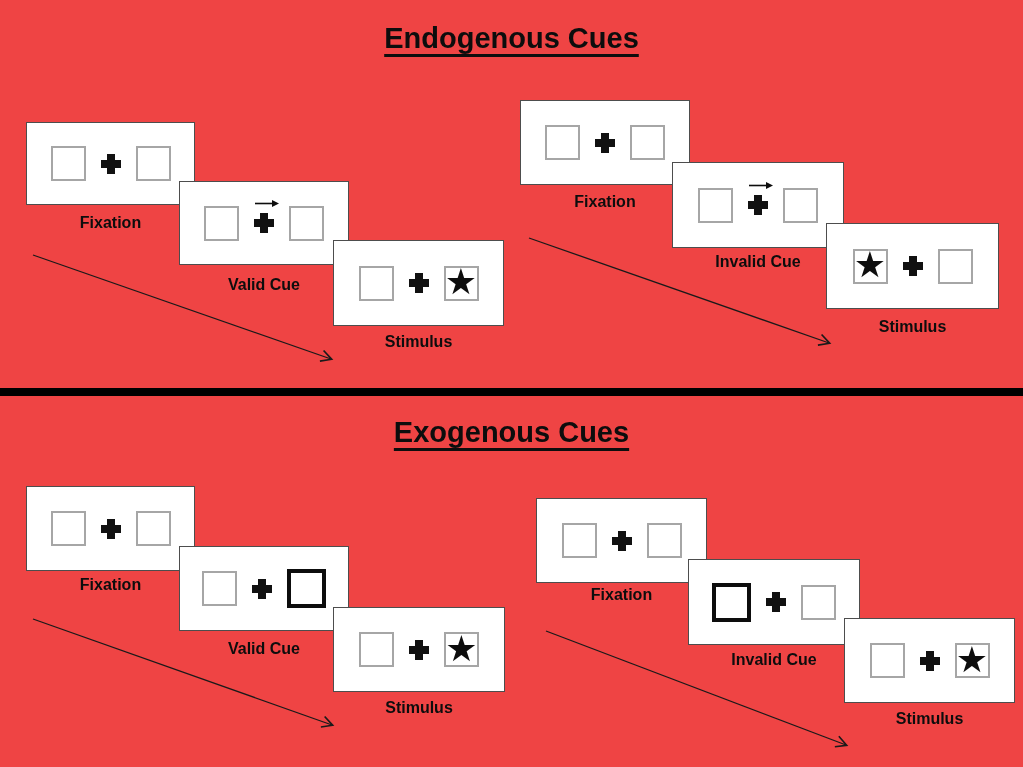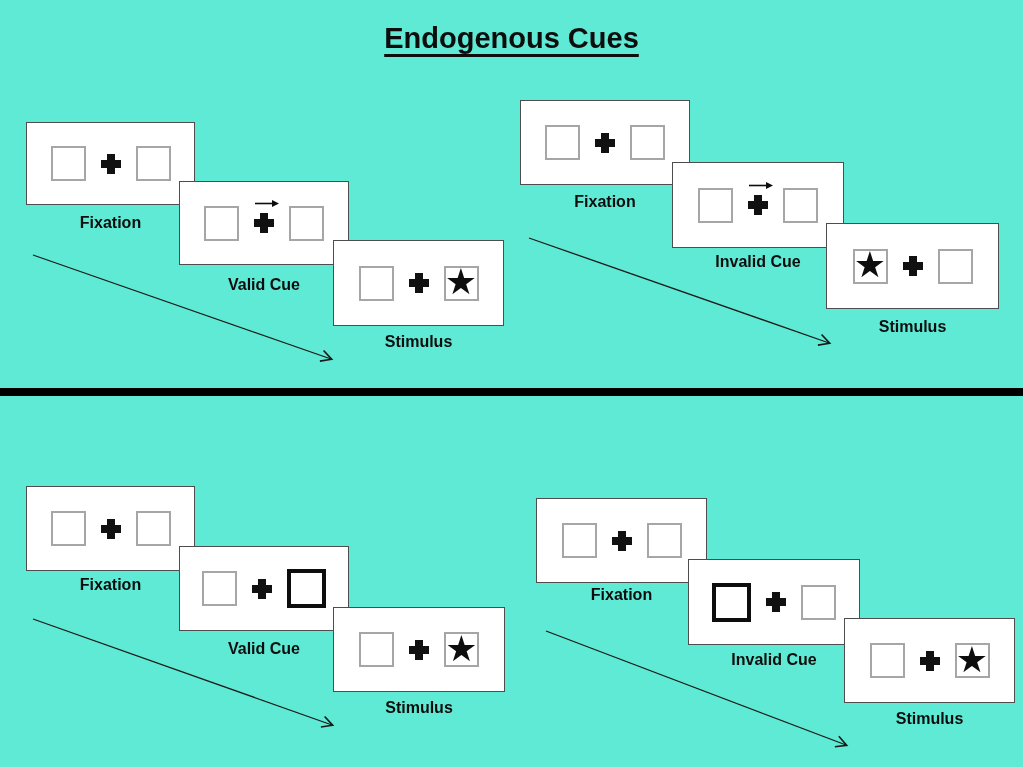--- a/index.html
+++ b/index.html
@@ -1,17 +1,17 @@
 <!DOCTYPE html>
 <html><head>
 <meta charset="utf-8">
 <style>
   html,body { margin:0; padding:0; background:#ffffff; }
   .page {
-    position:relative; width:1023px; height:767px; background:#5eead4;
+    position:relative; width:1023px; height:767px; background:#ef4444;
     font-family:"Liberation Sans", sans-serif; overflow:hidden; color:#0d0d0d;
   }
   .title {
     position:absolute; left:0; width:100%; text-align:center;
     font-weight:bold; font-size:29px; margin:0; z-index:5;
   }
   .title span {
     text-decoration:underline; text-decoration-thickness:3px; text-underline-offset:6px;
   }
   .panel {
@@ -63,20 +63,21 @@
         <path d="M1,1 L8.5,5 L1,9" fill="none" stroke="#1a1a1a" stroke-width="1.2"></path>
       </marker>
     </defs>
     <line x1="33" y1="255" x2="331" y2="359" stroke="#1a1a1a" stroke-width="1.3" marker-end="url(#ah)"></line>
     <line x1="529" y1="238" x2="829" y2="343" stroke="#1a1a1a" stroke-width="1.3" marker-end="url(#ah)"></line>
     <line x1="33" y1="619" x2="332" y2="725" stroke="#1a1a1a" stroke-width="1.3" marker-end="url(#ah)"></line>
     <line x1="546" y1="631" x2="846" y2="745" stroke="#1a1a1a" stroke-width="1.3" marker-end="url(#ah)"></line>
   </svg>
 
   <h1 class="title" style="top:22px"><span>Endogenous Cues</span></h1>
+  <h1 class="title" style="top:416px"><span>Exogenous Cues</span></h1>
 
   <div class="divider"></div>
 
   <div class="panel z1" style="left:26px;top:122px;width:169px;height:83px">
     <span class="sq"></span>
     <span class="plus"></span>
     <span class="sq"></span>
   </div>
   <div class="plabel" style="left:26px;top:214px;width:169px">Fixation</div>
 

